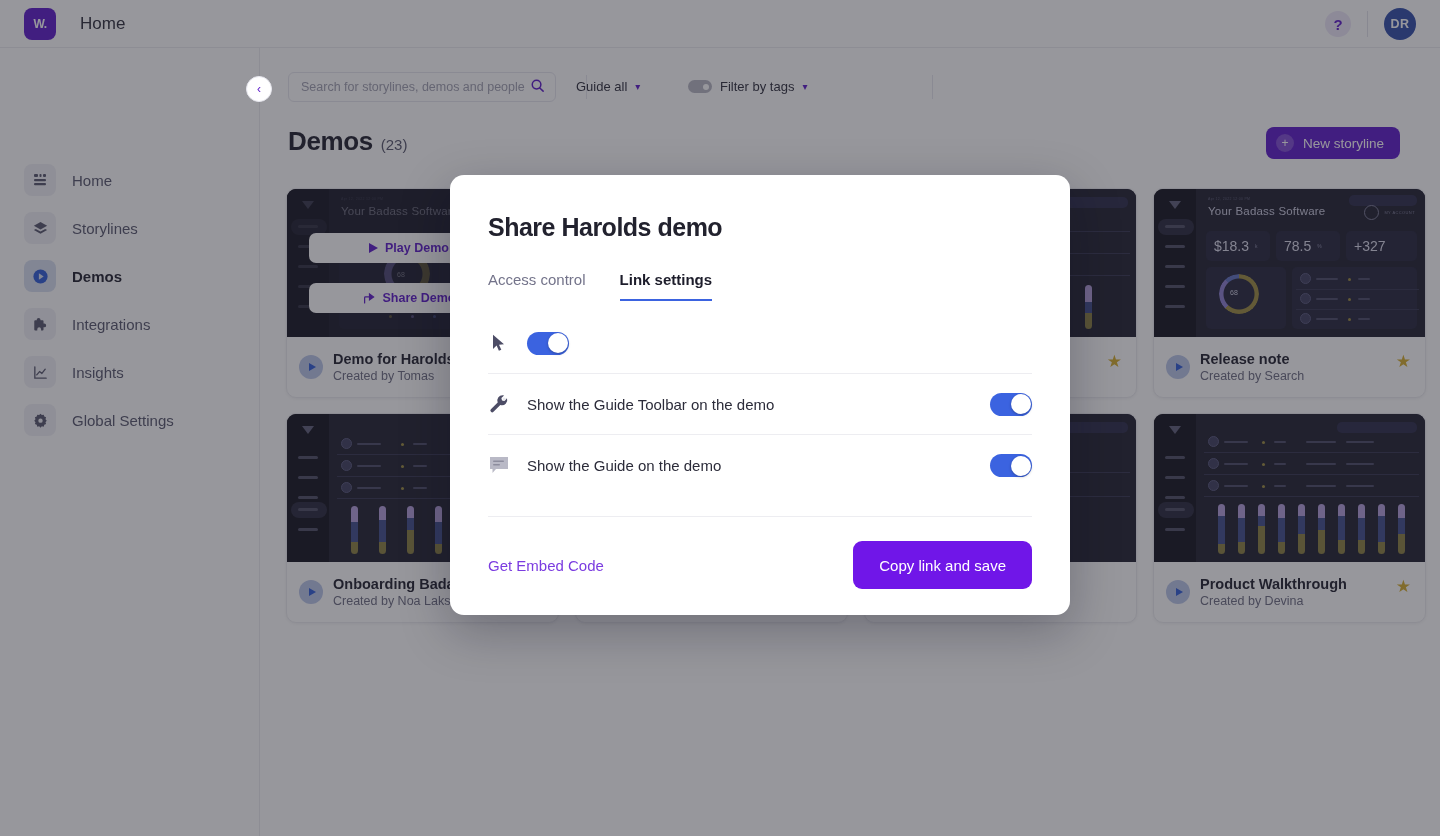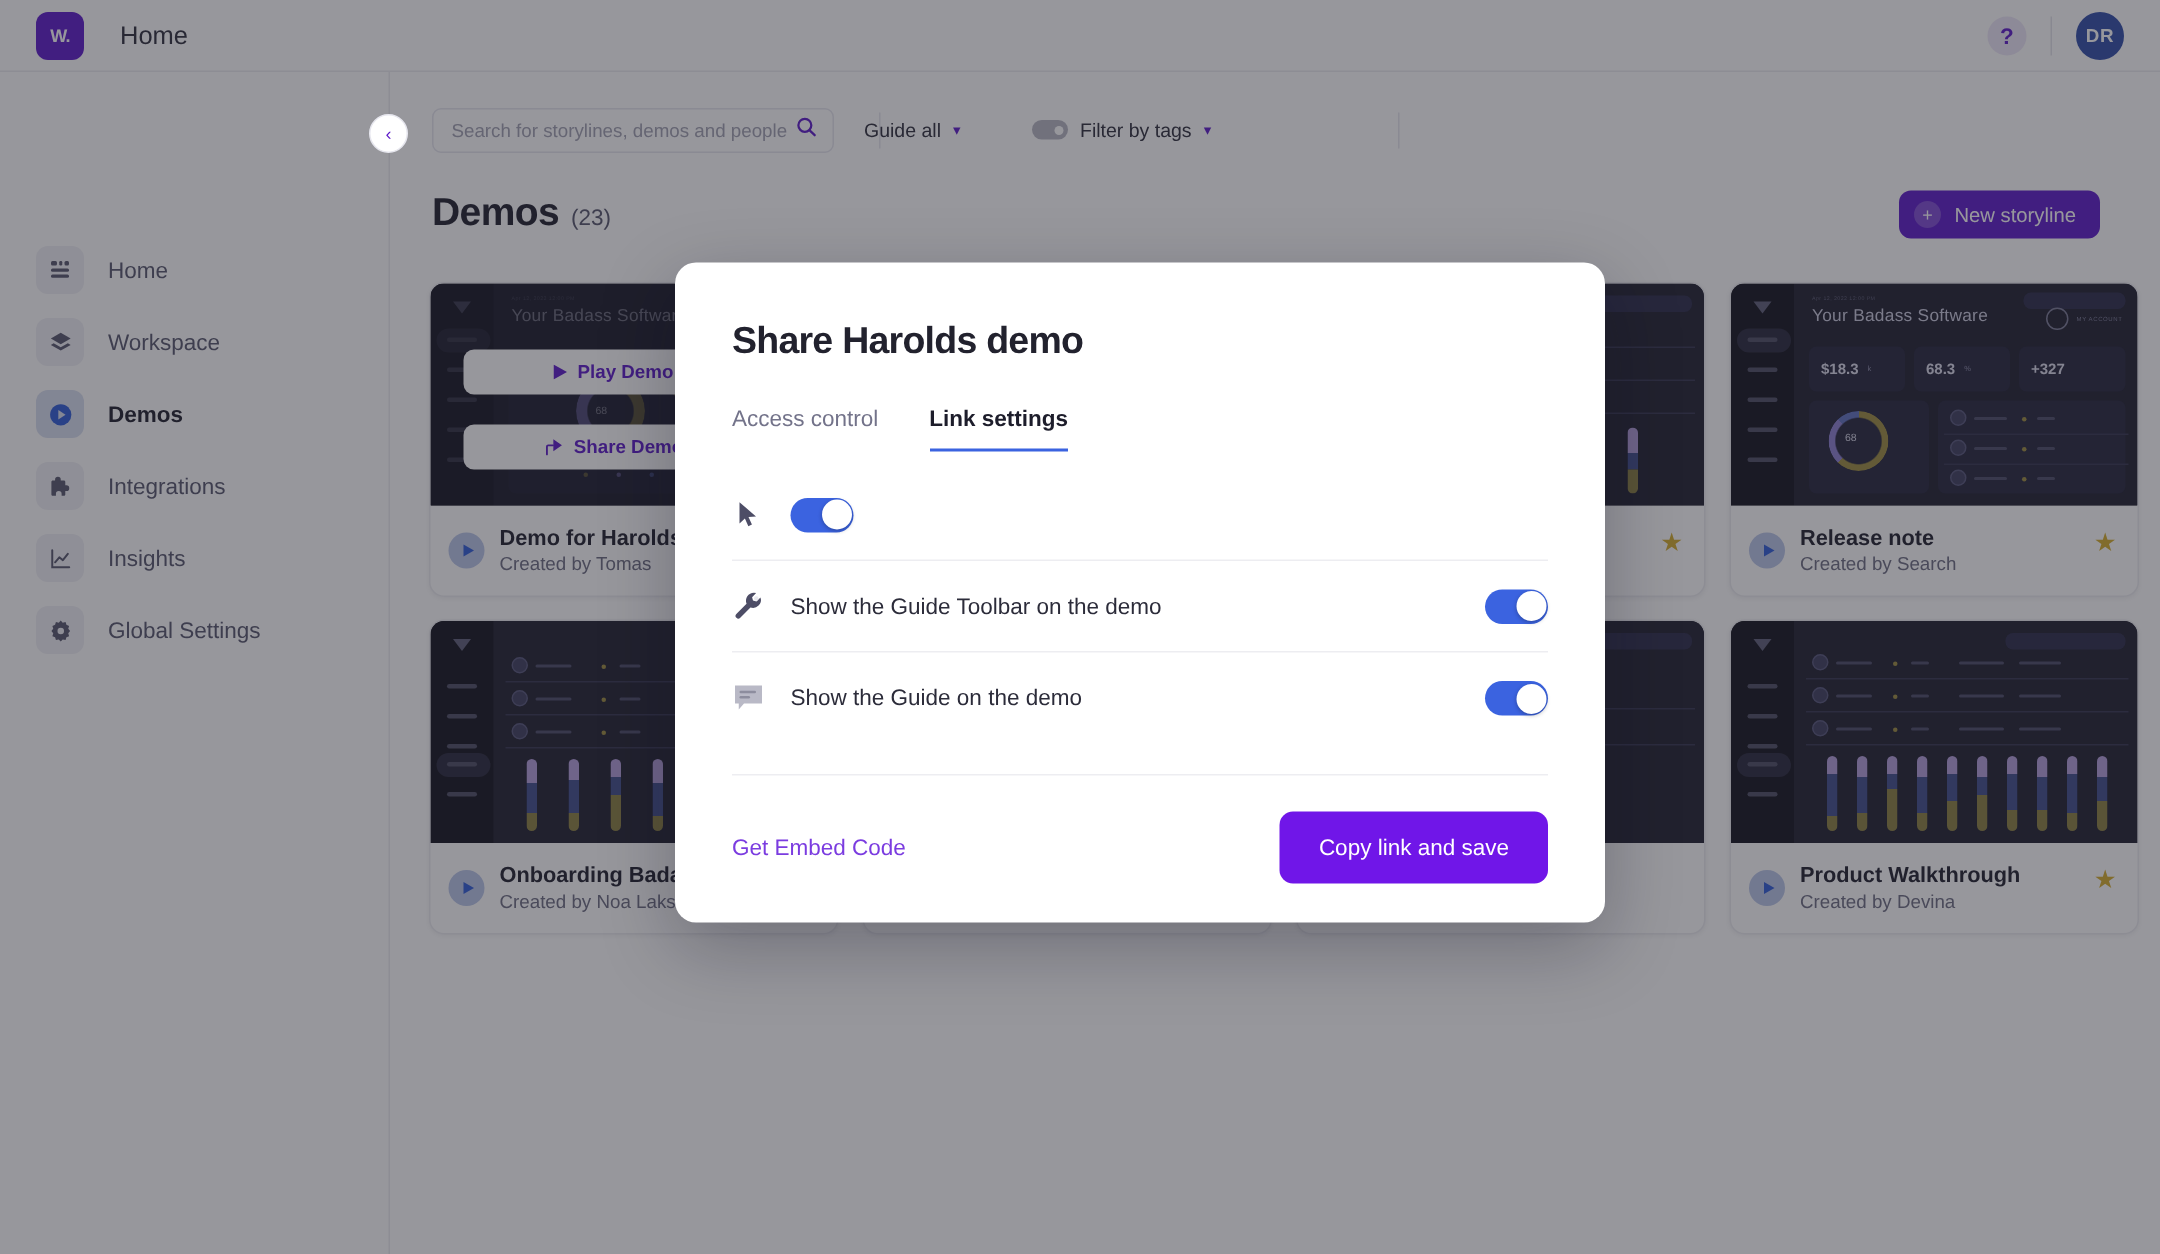--- a/index.html
+++ b/index.html
@@ -159,21 +159,21 @@
   }
   .t-side .bar { position:absolute; left:11px; width:20px; height:3px; border-radius:2px; background:#4c4c63; }
   .t-side .pill { position:absolute; left:4px; width:36px; height:16px; border-radius:8px; background:#26263a; }
   .t-main { position: absolute; left: 42px; top: 0; right: 0; height: 100%; background: #1d1d2d; }
   .t-head { position:absolute; left:12px; top:8px; font-size:3.5px; color:#585870; letter-spacing:.3px; }
   .t-h1 { position:absolute; left:12px; top:16px; font-size:11.5px; color:#c9c9dc; letter-spacing:.2px; }
   .t-acct { position:absolute; right:10px; top:16px; display:flex; align-items:center; gap:5px; }
   .t-acct .circ { width:15px;height:15px;border-radius:50%;border:1px solid #7a7a95; }
   .t-acct .lbl { font-size:4px; color:#7a7a95; letter-spacing:.4px; }
   .t-kpi { position:absolute; top:42px; height:30px; border-radius:5px; background:#23233a; display:flex;align-items:center;padding-left:8px;gap:6px; }
-  .t-kpi .v { font-size:10px; color:#dadaea; font-weight:700; }
+  .t-kpi .v { font-size:14px; color:#dadaea; font-weight:400; }
   .t-kpi .u { font-size:5px; color:#8686a3; }
   .t-panel { position:absolute; border-radius:5px; background:#23233a; }
   .donut {
     position:absolute; width:46px;height:46px;border-radius:50%;
     background: conic-gradient(#9b8b3e 0 62%, #8b7ed0 62% 88%, #5e6fbf 88% 100%);
     -webkit-mask: radial-gradient(circle, transparent 15px, #000 16px);
             mask: radial-gradient(circle, transparent 15px, #000 16px);
   }
   .donut-lbl { position:absolute; font-size:7px; color:#cfcfe0; }
   .t-row { position:absolute; left:0; right:6px; height:1px; background:#33334d; }
@@ -262,21 +262,21 @@
         <span class="nav-label">Home</span>
       </div>
 
       <div class="nav-item">
         <span class="nav-ico">
           <svg width="17" height="17" viewBox="0 0 18 18" fill="currentColor">
             <path d="M9 2 16 6 9 10 2 6z"></path>
               <path d="M2 10.5 9 14.5 16 10.5 14 9.4 9 12.2 4 9.4z"></path>
           </svg>
         </span>
-        <span class="nav-label">Workspace</span>
+        <span class="nav-label">Storylines</span>
       </div>
 
       <div class="nav-item active">
         <span class="nav-ico">
           <svg width="17" height="17" viewBox="0 0 18 18" fill="currentColor">
             <circle cx="9" cy="9" r="7.5"></circle>
               <path d="M7.3 5.6 12.4 9l-5.1 3.4z" fill="#d7deef"></path>
           </svg>
         </span>
         <span class="nav-label">Demos</span>
@@ -560,21 +560,21 @@
           <div class="t-h1">Your Badass Software</div>
           <div class="t-acct">
             <span class="circ"></span>
             <span class="lbl">MY ACCOUNT</span>
           </div>
           <div class="t-kpi" style="left:10px;width:64px;">
             <span class="v">$18.3</span>
             <span class="u">k</span>
           </div>
           <div class="t-kpi" style="left:80px;width:64px;">
-            <span class="v">68.3</span>
+            <span class="v">78.5</span>
             <span class="u">%</span>
           </div>
           <div class="t-kpi" style="left:150px;right:8px;">
             <span class="v">+327</span>
           </div>
           <div class="t-panel" style="left:10px;top:78px;width:80px;bottom:8px;"></div>
           <div class="t-panel" style="left:96px;top:78px;right:8px;bottom:8px;"></div>
           <div class="donut" style="left:23px;top:85px;width:40px;height:40px;"></div>
           <div class="donut-lbl" style="left:34px;top:100px;">68</div>
           <div class="t-av" style="left:104px;top:84px;"></div>

